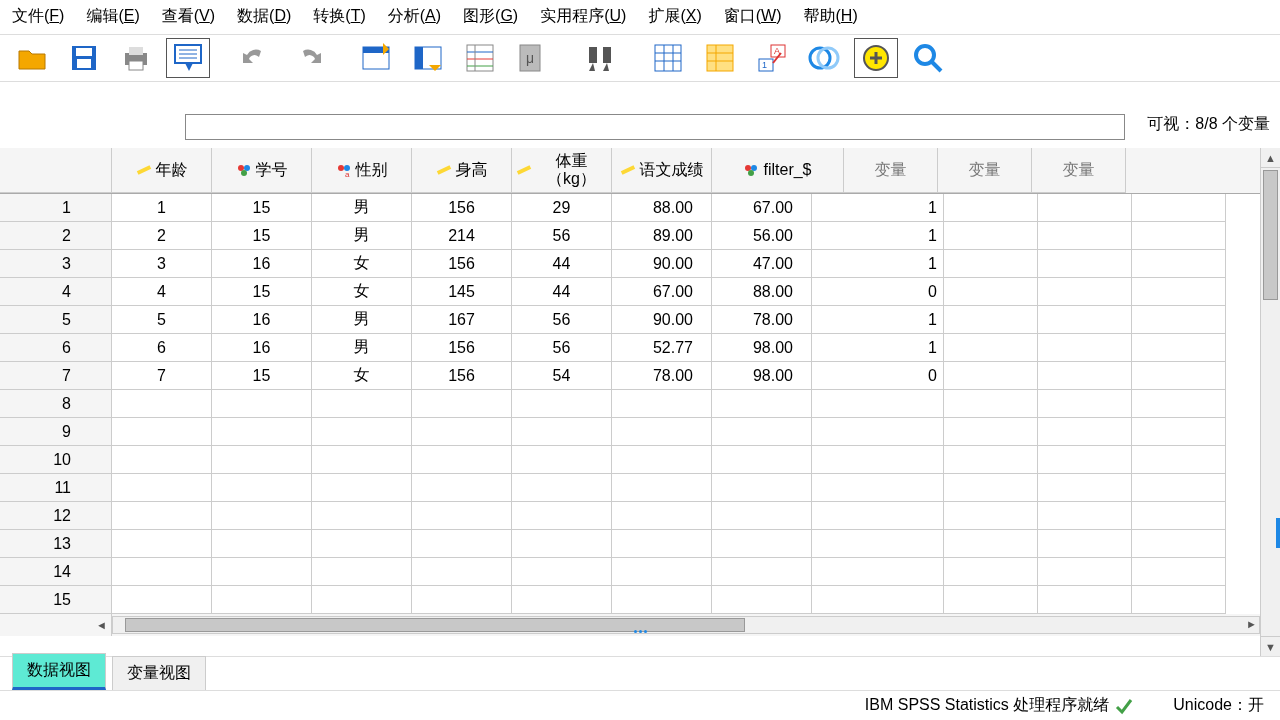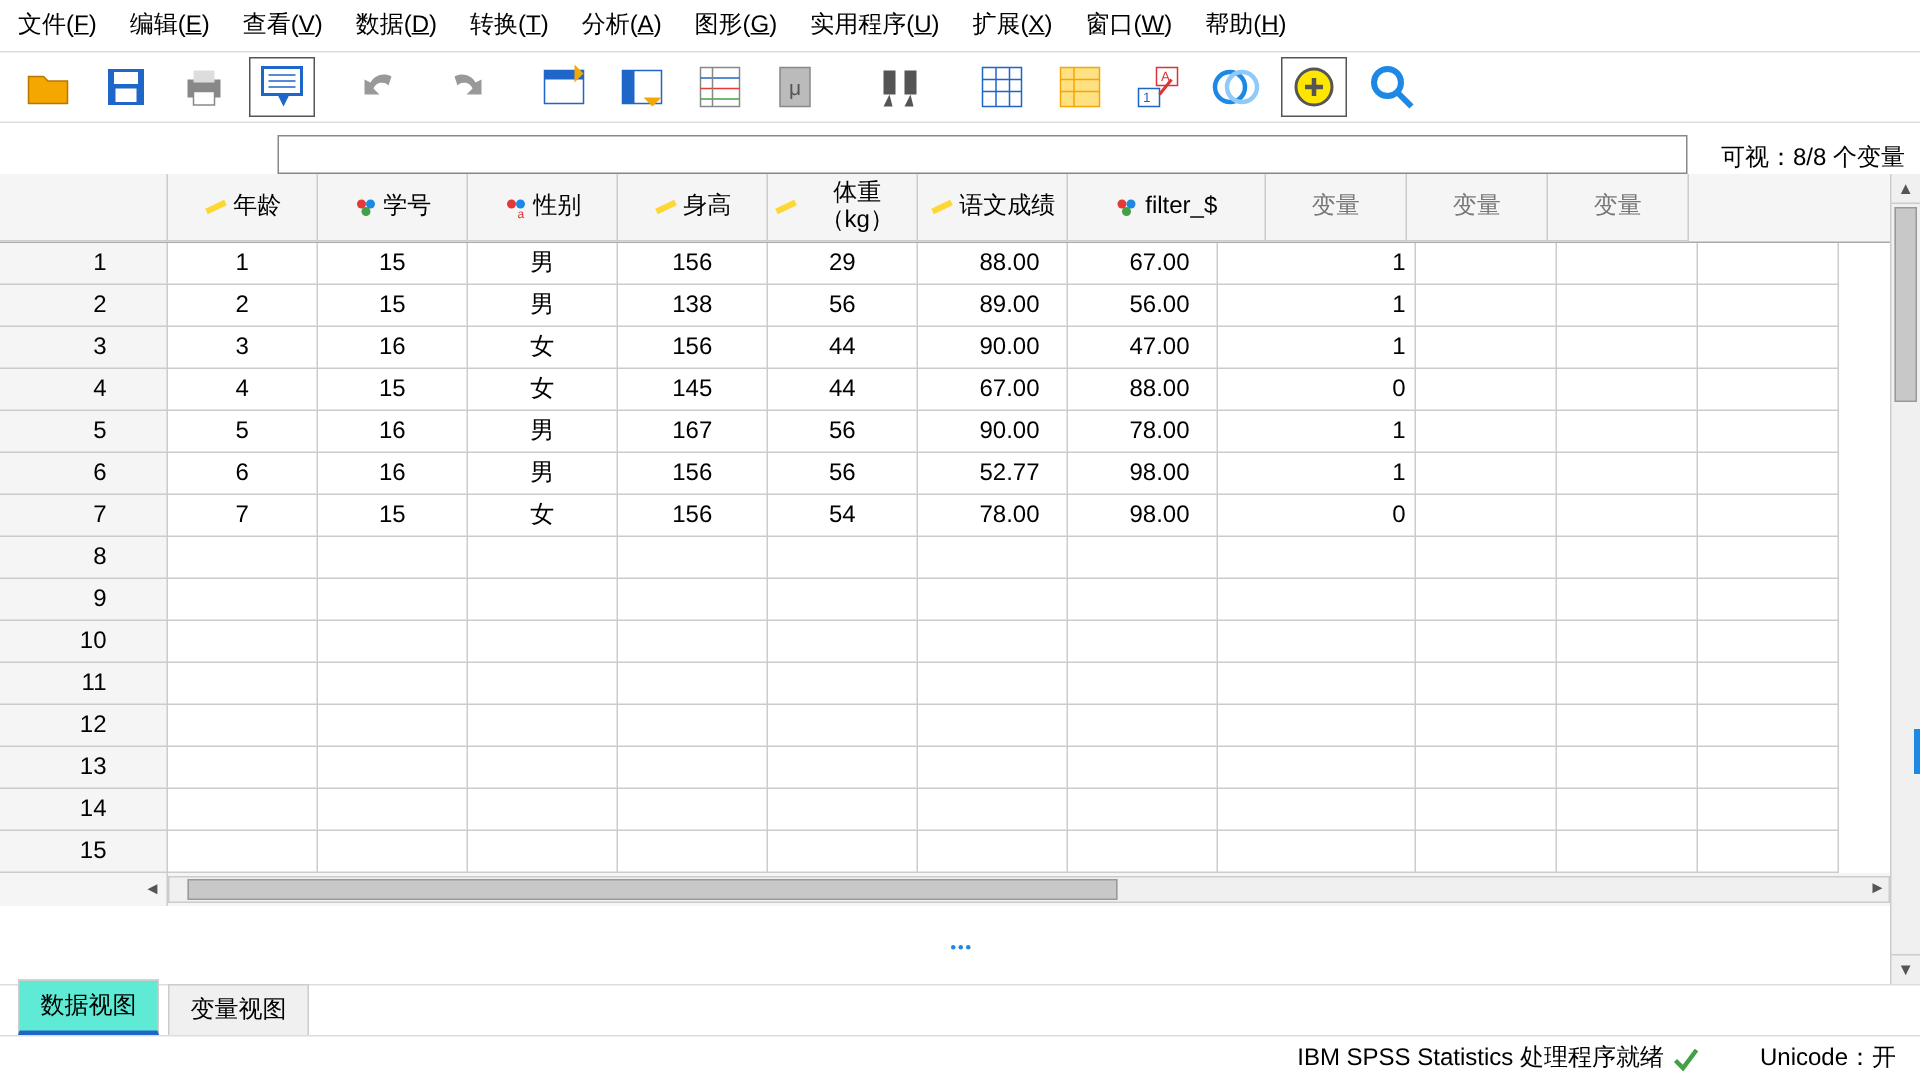--- a/index.html
+++ b/index.html
@@ -12,21 +12,21 @@
 .winbtns { display:flex; }
 .winbtn { width:46px; height:36px; display:flex; align-items:center; justify-content:center; font-size:16px; color:#000; }
 .menubar { height:34px; display:flex; align-items:center; padding:0 12px; gap:22px; font-size:16px; color:#000; border-bottom:1px solid transparent; }
 .menubar .menuitem { cursor:default; }
 .menubar .ul { text-decoration:underline; }
 .toolbar { height:48px; display:flex; align-items:center; padding:0 10px; gap:8px; background:#fff; border-top:1px solid #ddd; border-bottom:1px solid #ddd; }
 .tbtn { width:44px; height:40px; display:flex; align-items:center; justify-content:center; border:1px solid transparent; }
 .tbtn.sel { border:1px solid #555; }
 .tbtn svg { width:34px; height:34px; }
 .tsep { width:8px; }
-.formula-row { height:34px; display:flex; align-items:flex-end; padding:0 10px; gap:6px; font-size:16px; }
+.formula-row { height:34px; display:flex; align-items:flex-start; padding:0 10px; gap:6px; font-size:16px;margin-top:32px; }
 .formula-input { flex:0 0 940px; height:26px; border:1px solid #888; margin-left:175px; background:#fff; padding:0 4px; font-size:14px; }
 .vis-label { margin-left:auto; color:#000; white-space:nowrap; }
 .grid-wrap { flex:1; display:flex; overflow:hidden; position:relative; }
 .grid { flex:1; overflow:hidden; position:relative; }
 .grid-head { display:flex; height:46px; background:#f5f5f5; border-bottom:1px solid #aaa; font-size:16px; }
 .rowhead-cell, .colhead-cell, .cell, .rownum { border-right:1px solid #ccc; border-bottom:1px solid #ccc; display:flex; align-items:center; justify-content:center; }
 .rowhead-cell { width:112px; background:#f5f5f5; }
 .colhead-cell { width:100px; background:#f5f5f5; flex-direction:row; gap:4px; text-align:center; line-height:1.1; padding:2px 4px; }
 .colhead-cell.plain { color:#777; }
 .colicon { width:16px; height:16px; flex:0 0 16px; }
@@ -283,21 +283,21 @@
             <div class="cell rnum" style="width: 132px;">1</div>
             <div class="cell " style="width: 94px;"></div>
             <div class="cell " style="width: 94px;"></div>
             <div class="cell " style="width: 94px;"></div>
           </div>
           <div class="row">
             <div class="rownum">2</div>
             <div class="cell " style="width: 100px;">2</div>
             <div class="cell " style="width: 100px;">15</div>
             <div class="cell " style="width: 100px;">男</div>
-            <div class="cell " style="width: 100px;">138</div>
+            <div class="cell " style="width: 100px;">214</div>
             <div class="cell " style="width: 100px;">56</div>
             <div class="cell num" style="width: 100px;">89.00</div>
             <div class="cell num" style="width: 100px;">56.00</div>
             <div class="cell rnum" style="width: 132px;">1</div>
             <div class="cell " style="width: 94px;"></div>
             <div class="cell " style="width: 94px;"></div>
             <div class="cell " style="width: 94px;"></div>
           </div>
           <div class="row">
             <div class="rownum">3</div>

